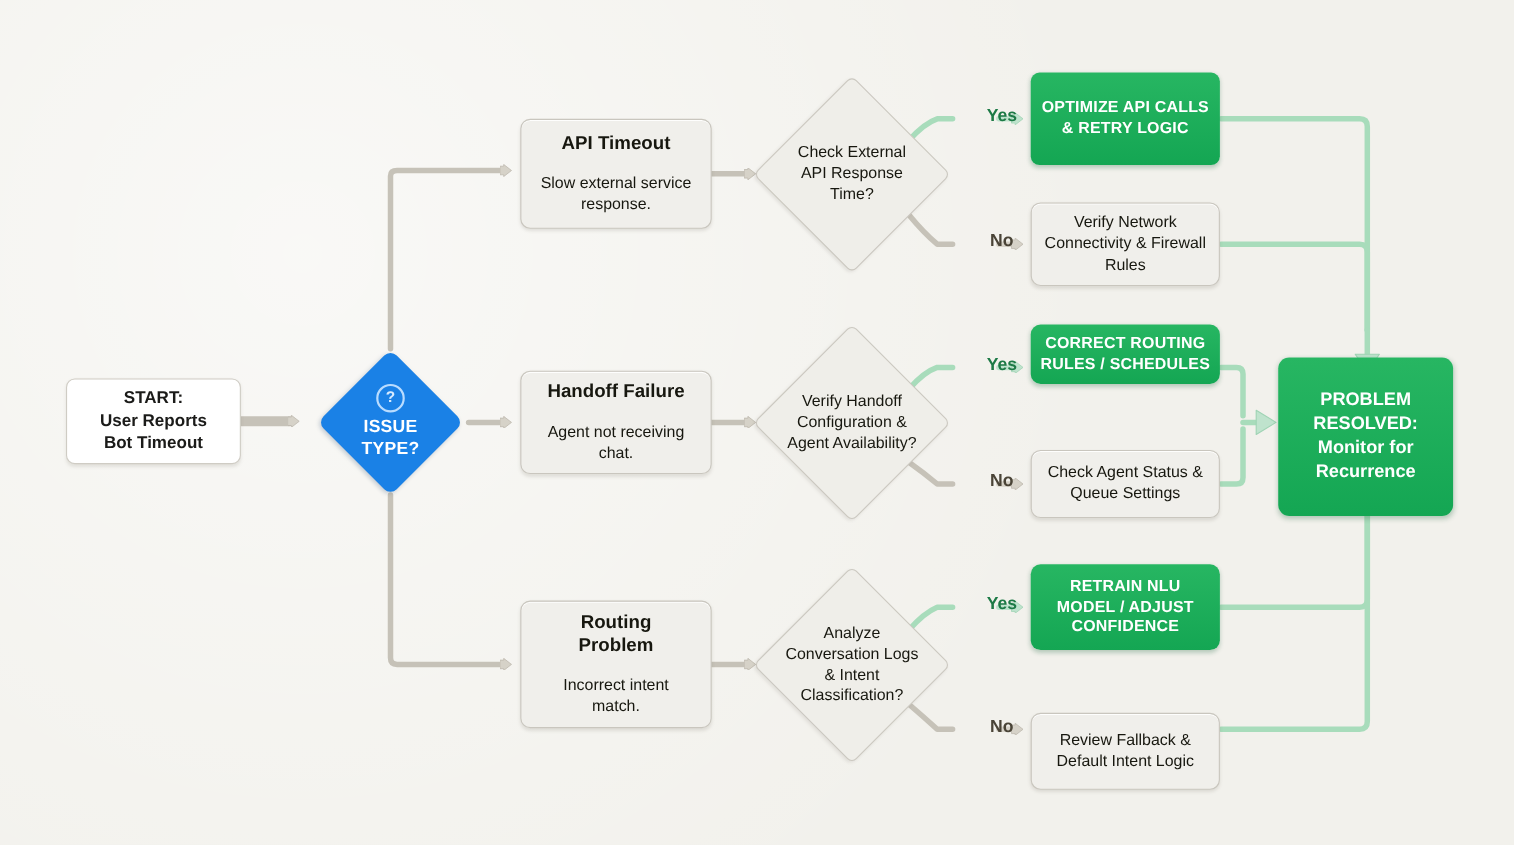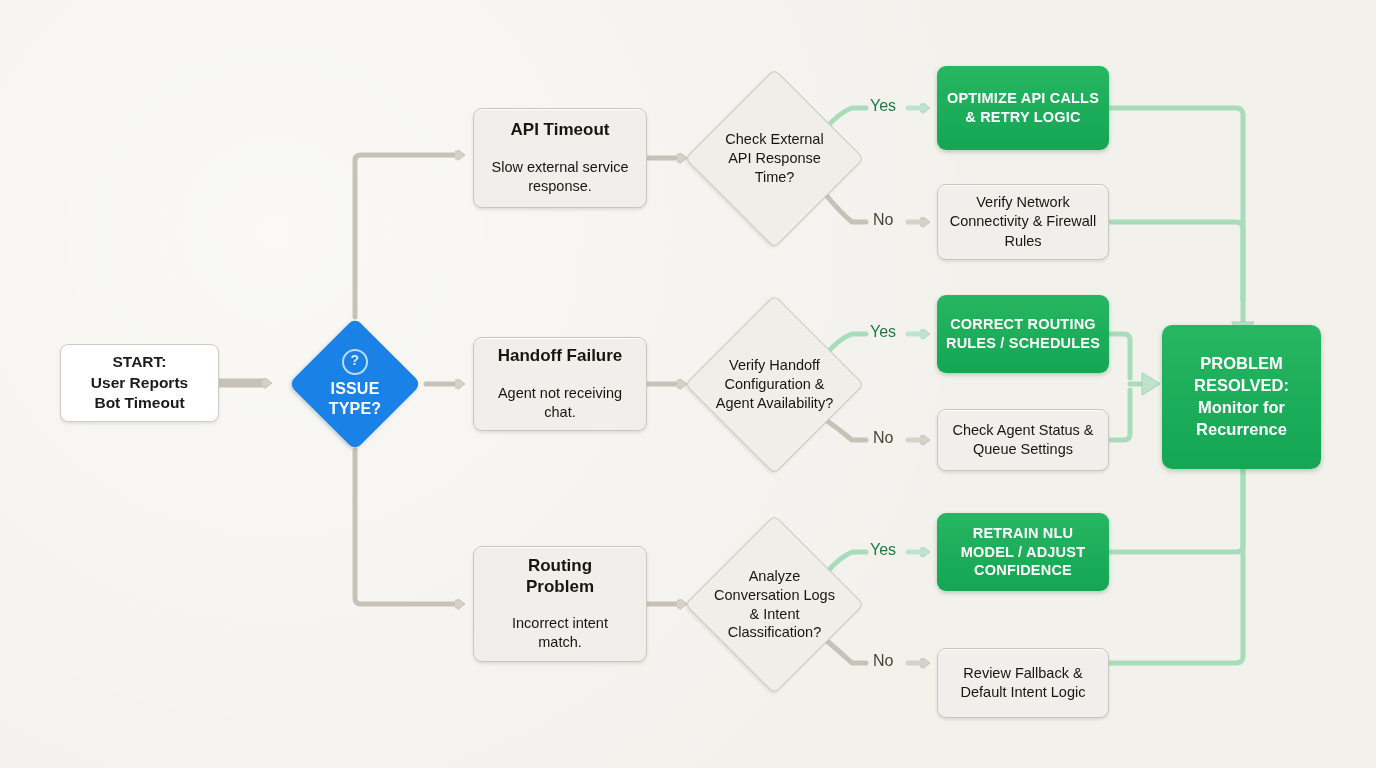--- a/index.html
+++ b/index.html
@@ -158,22 +158,23 @@
     font-weight: bold;
     font-size: 16.5px;
     line-height: 1.33;
     padding: 8px 10px;
   }
 
   
   .elabel {
     position: absolute;
     font-size: 16px;
-    font-weight: normal;
+    font-weight: bold;
     white-space: nowrap;
+    margin-left: 27px;
   }
   .elabel.yes { color: #1d7a46; }
   .elabel.no  { color: #4a4437; }
 </style>
 </head>
 <body>
 
 <div id="canvas">
 
   <svg id="edges" viewBox="0 0 1376 768" width="1376" height="768">
@@ -257,21 +258,21 @@
 
   <div class="node n-diamond-sm" style="left:711px; top:95px; width:127px; height:127px;">
     <div class="inner">
       <span style="display:block;width:116px;">Check External API Response Time?</span>
     </div>
   </div>
 
   <div class="elabel yes" style="left:870px; top:97px;">Yes</div>
   <div class="elabel no" style="left:873px; top:211px;">No</div>
 
-  <div class="node n-green" style="left:937px; top:66px; width:172px; height:84px;">
+  <div class="node n-green" style="left:937px; top:66px; width:172px; height:84px;border-radius:8px;">
     <span>OPTIMIZE API CALLS &amp; RETRY LOGIC</span>
   </div>
 
   <div class="node n-action" style="left:937px; top:184px; width:172px; height:76px;">
     <span>Verify Network Connectivity &amp; Firewall Rules</span>
   </div>
 
   <div class="node n-process" style="left:473px; top:337px; width:174px; height:94px;">
     <div class="ttl">Handoff Failure</div>
     <div class="sub">Agent not receiving chat.</div>
@@ -279,21 +280,21 @@
 
   <div class="node n-diamond-sm" style="left:711px; top:321px; width:127px; height:127px;">
     <div class="inner">
       <span style="display:block;width:120px;">Verify Handoff Configuration &amp; Agent Availability?</span>
     </div>
   </div>
 
   <div class="elabel yes" style="left:870px; top:323px;">Yes</div>
   <div class="elabel no" style="left:873px; top:429px;">No</div>
 
-  <div class="node n-green" style="left:937px; top:295px; width:172px; height:78px;">
+  <div class="node n-green" style="left:937px; top:295px; width:172px; height:54px;">
     <span>CORRECT ROUTING RULES / SCHEDULES</span>
   </div>
 
   <div class="node n-action" style="left:937px; top:409px; width:172px; height:62px;">
     <span>Check Agent Status &amp; Queue Settings</span>
   </div>
 
   <div class="node n-process" style="left:473px; top:546px; width:174px; height:116px;">
     <div class="ttl" style="width:110px;">Routing Problem</div>
     <div class="sub" style="width:140px;">Incorrect intent match.</div>

